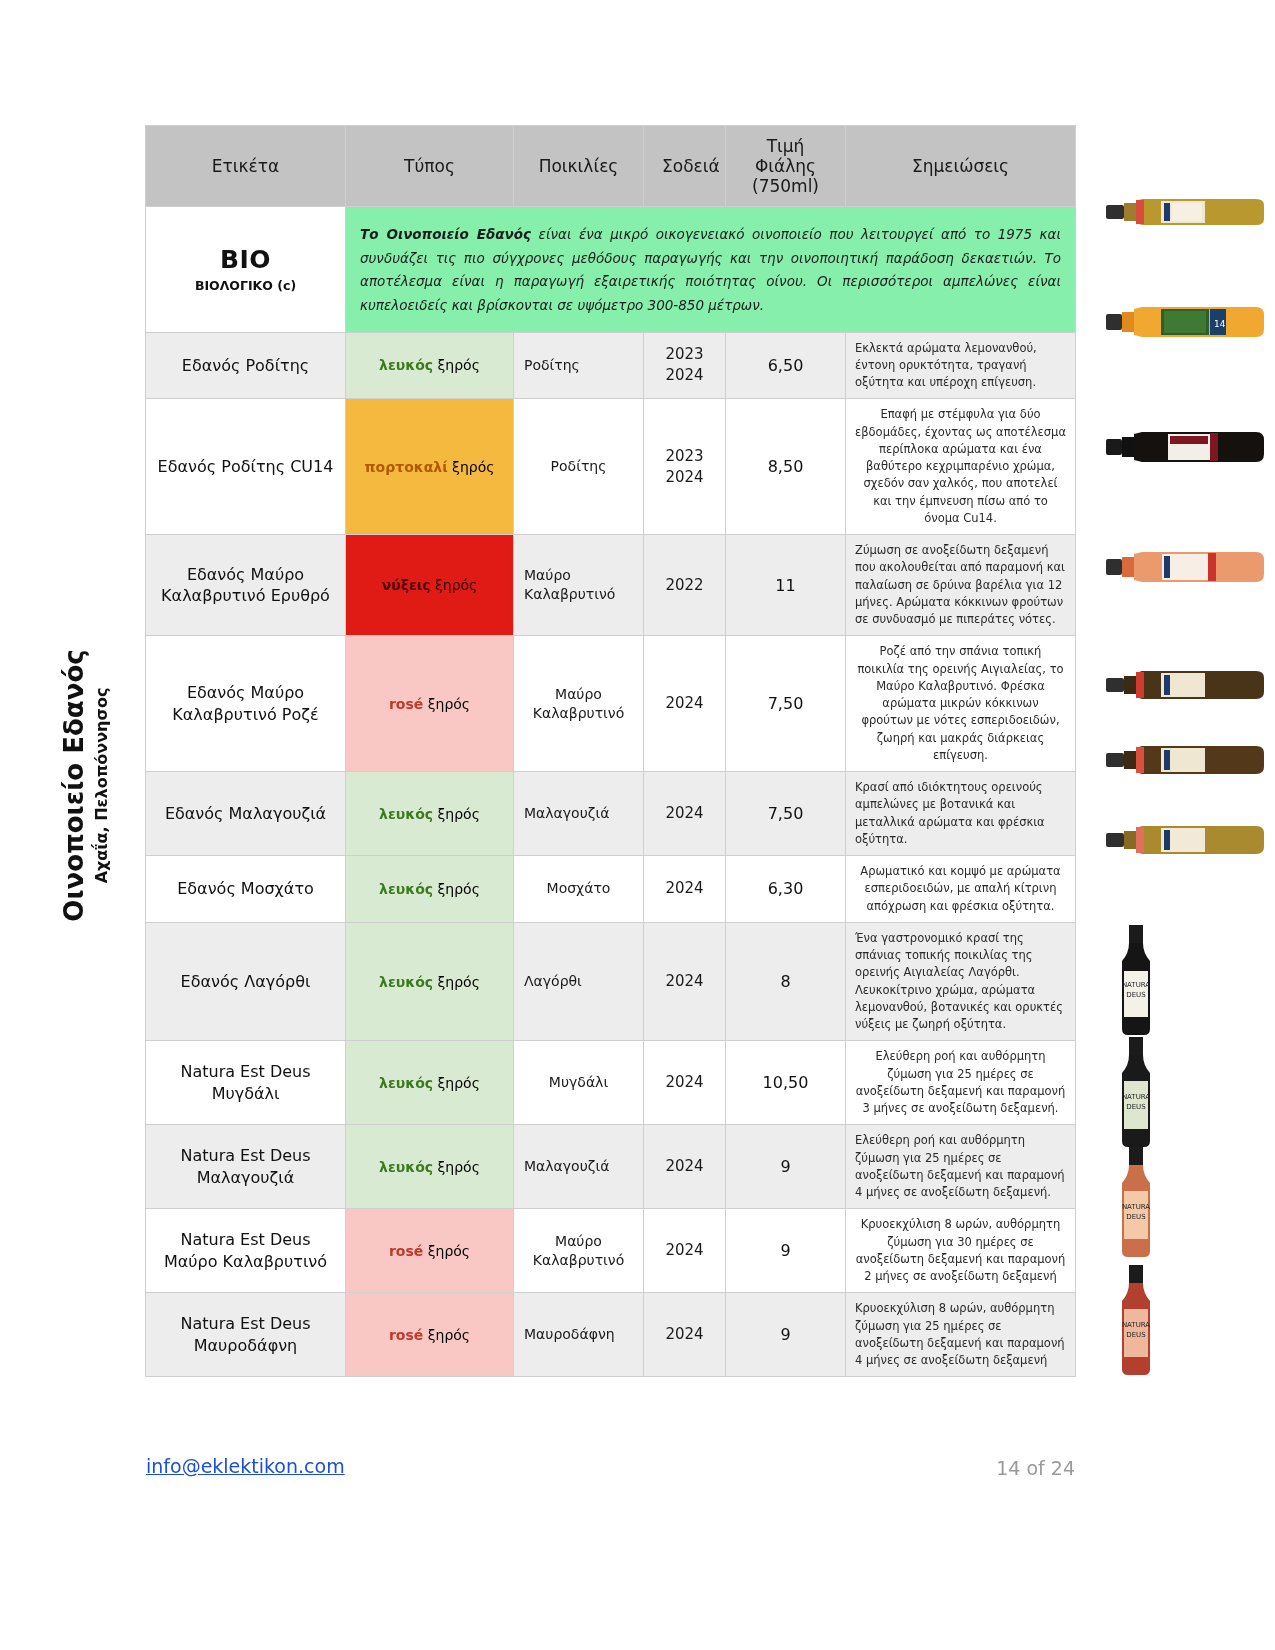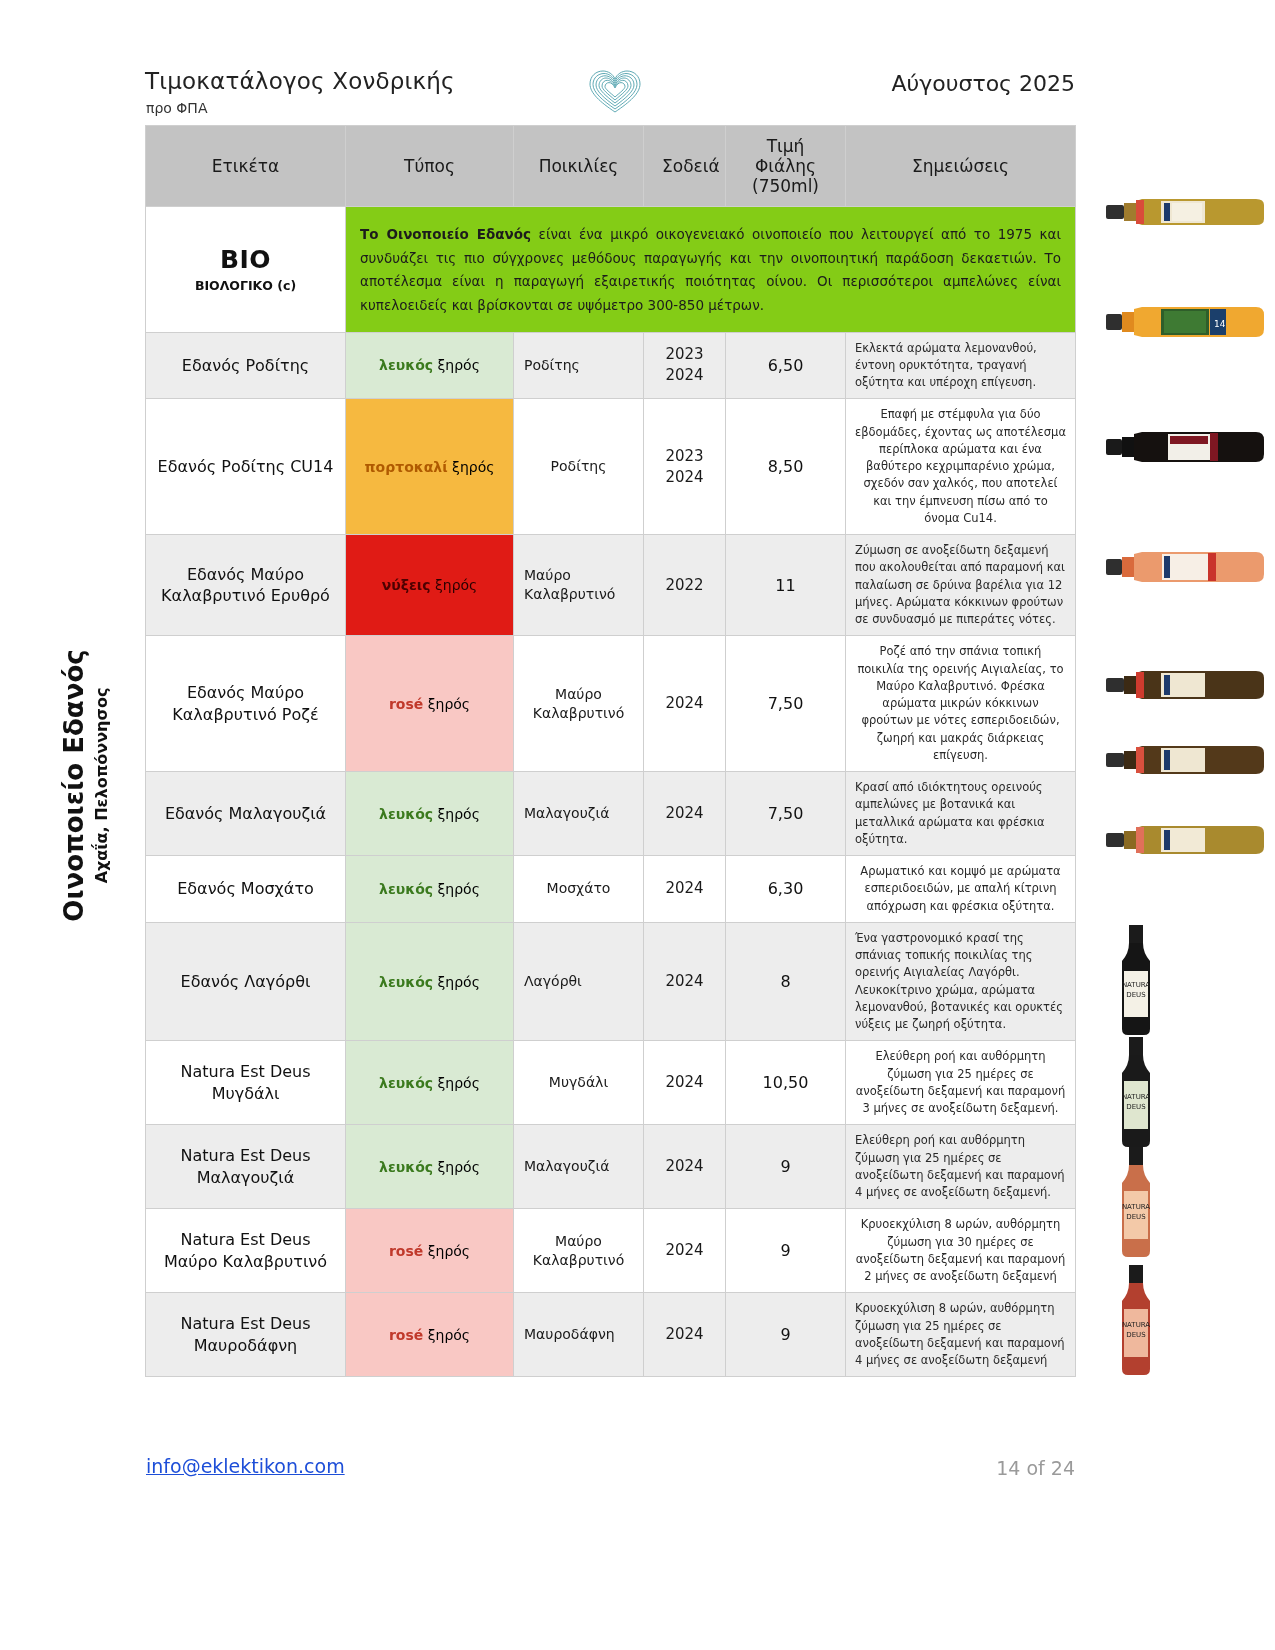--- a/index.html
+++ b/index.html
@@ -109,21 +109,22 @@
   .col-vintage { width: 82px; }
   .col-price   { width: 120px; }
   .col-notes   { width: 230px; }
 
   .intro-cell {
     padding: 16px 14px 14px 14px;
     font-size: 13.5px;
     line-height: 1.75;
     color: #1c1c1c;
     text-align: justify;
-    background: #84cc16;
+    background: #86efac;
+    font-style: italic;
   }
   .intro-cell b { font-weight: bold; }
 
   .bio-cell {
     text-align: center;
     background: #ffffff;
     padding: 8px;
   }
   .bio-cell .bio-main {
     font-size: 25px;
@@ -222,37 +223,20 @@
     top: 1457px;
     font-size: 19px;
     color: #9a9a9a;
   }
 </style>
 </head>
 <body>
 
 <div class="page">
 
-  <div class="header">
-    <div class="header-title">Τιμοκατάλογος Χονδρικής</div>
-    <div class="header-sub">προ ΦΠΑ</div>
-    <div class="header-date">Αύγουστος 2025</div>
-    <div class="heart-logo">
-      <svg viewBox="0 0 70 56" width="70" height="56" aria-hidden="true">
-        <g fill="none" stroke="#2f8f9d" stroke-width="0.9" opacity="0.85">
-          <path d="M35 48 C20 38 10 29 10 20 C10 12 16 7 23 7 C28 7 33 10 35 15 C37 10 42 7 47 7 C54 7 60 12 60 20 C60 29 50 38 35 48 Z"></path>
-          <path d="M35 45 C22 36 13 28 13 20.5 C13 13.5 18.5 9.5 24 9.5 C28.5 9.5 32.8 12.3 35 17 C37.2 12.3 41.5 9.5 46 9.5 C51.5 9.5 57 13.5 57 20.5 C57 28 48 36 35 45 Z"></path>
-          <path d="M35 42 C24 34 16 27 16 21 C16 15 20.5 11.8 25 11.8 C29 11.8 33 14.5 35 19 C37 14.5 41 11.8 45 11.8 C49.5 11.8 54 15 54 21 C54 27 46 34 35 42 Z"></path>
-          <path d="M35 39 C26 32 19 26 19 21.5 C19 17 22.5 14 26 14 C29.5 14 33 16.6 35 21 C37 16.6 40.5 14 44 14 C47.5 14 51 17 51 21.5 C51 26 44 32 35 39 Z"></path>
-          <path d="M35 36 C28 30 22 25.5 22 22 C22 18.5 24.5 16.3 27.2 16.3 C30 16.3 33.2 18.6 35 22.6 C36.8 18.6 40 16.3 42.8 16.3 C45.5 16.3 48 18.5 48 22 C48 25.5 42 30 35 36 Z"></path>
-          <path d="M35 33 C30 28.5 25 25 25 22.6 C25 20.2 27 18.6 29 18.6 C31.3 18.6 33.6 20.6 35 24 C36.4 20.6 38.7 18.6 41 18.6 C43 18.6 45 20.2 45 22.6 C45 25 40 28.5 35 33 Z"></path>
-        </g>
-      </svg>
-    </div>
-  </div>
 
   <div class="side-title">
     <span class="main">Οινοποιείο Εδανός</span>
     <span class="sub">Αχαΐα, Πελοπόννησος</span>
   </div>
 
   <table class="pricelist">
     <colgroup>
       <col class="col-label">
         <col class="col-type">

